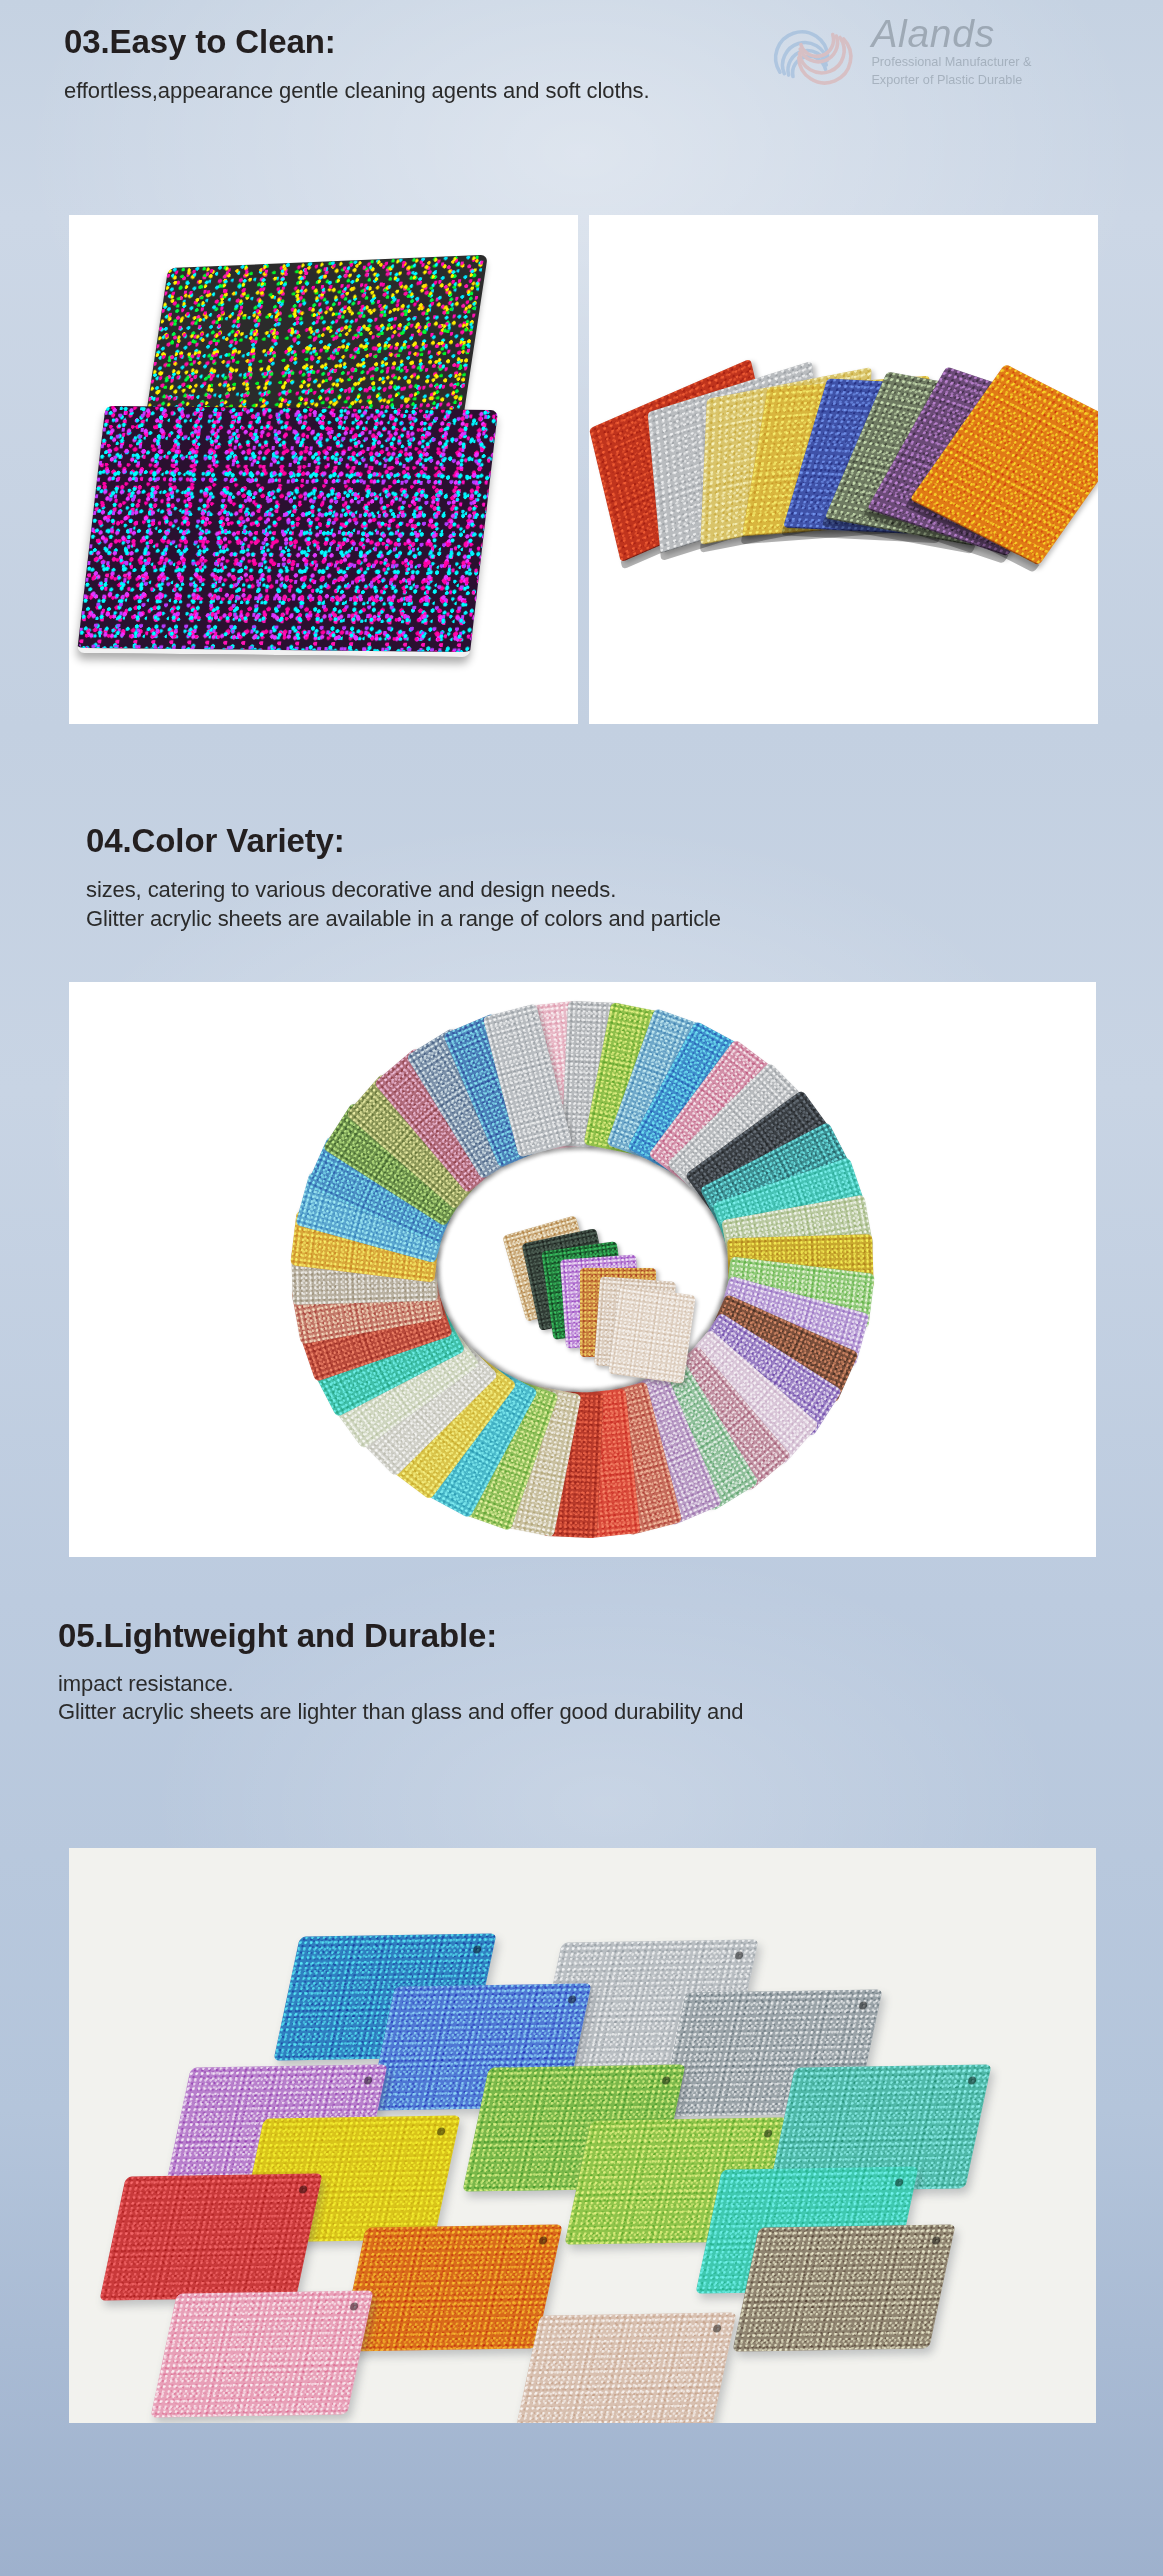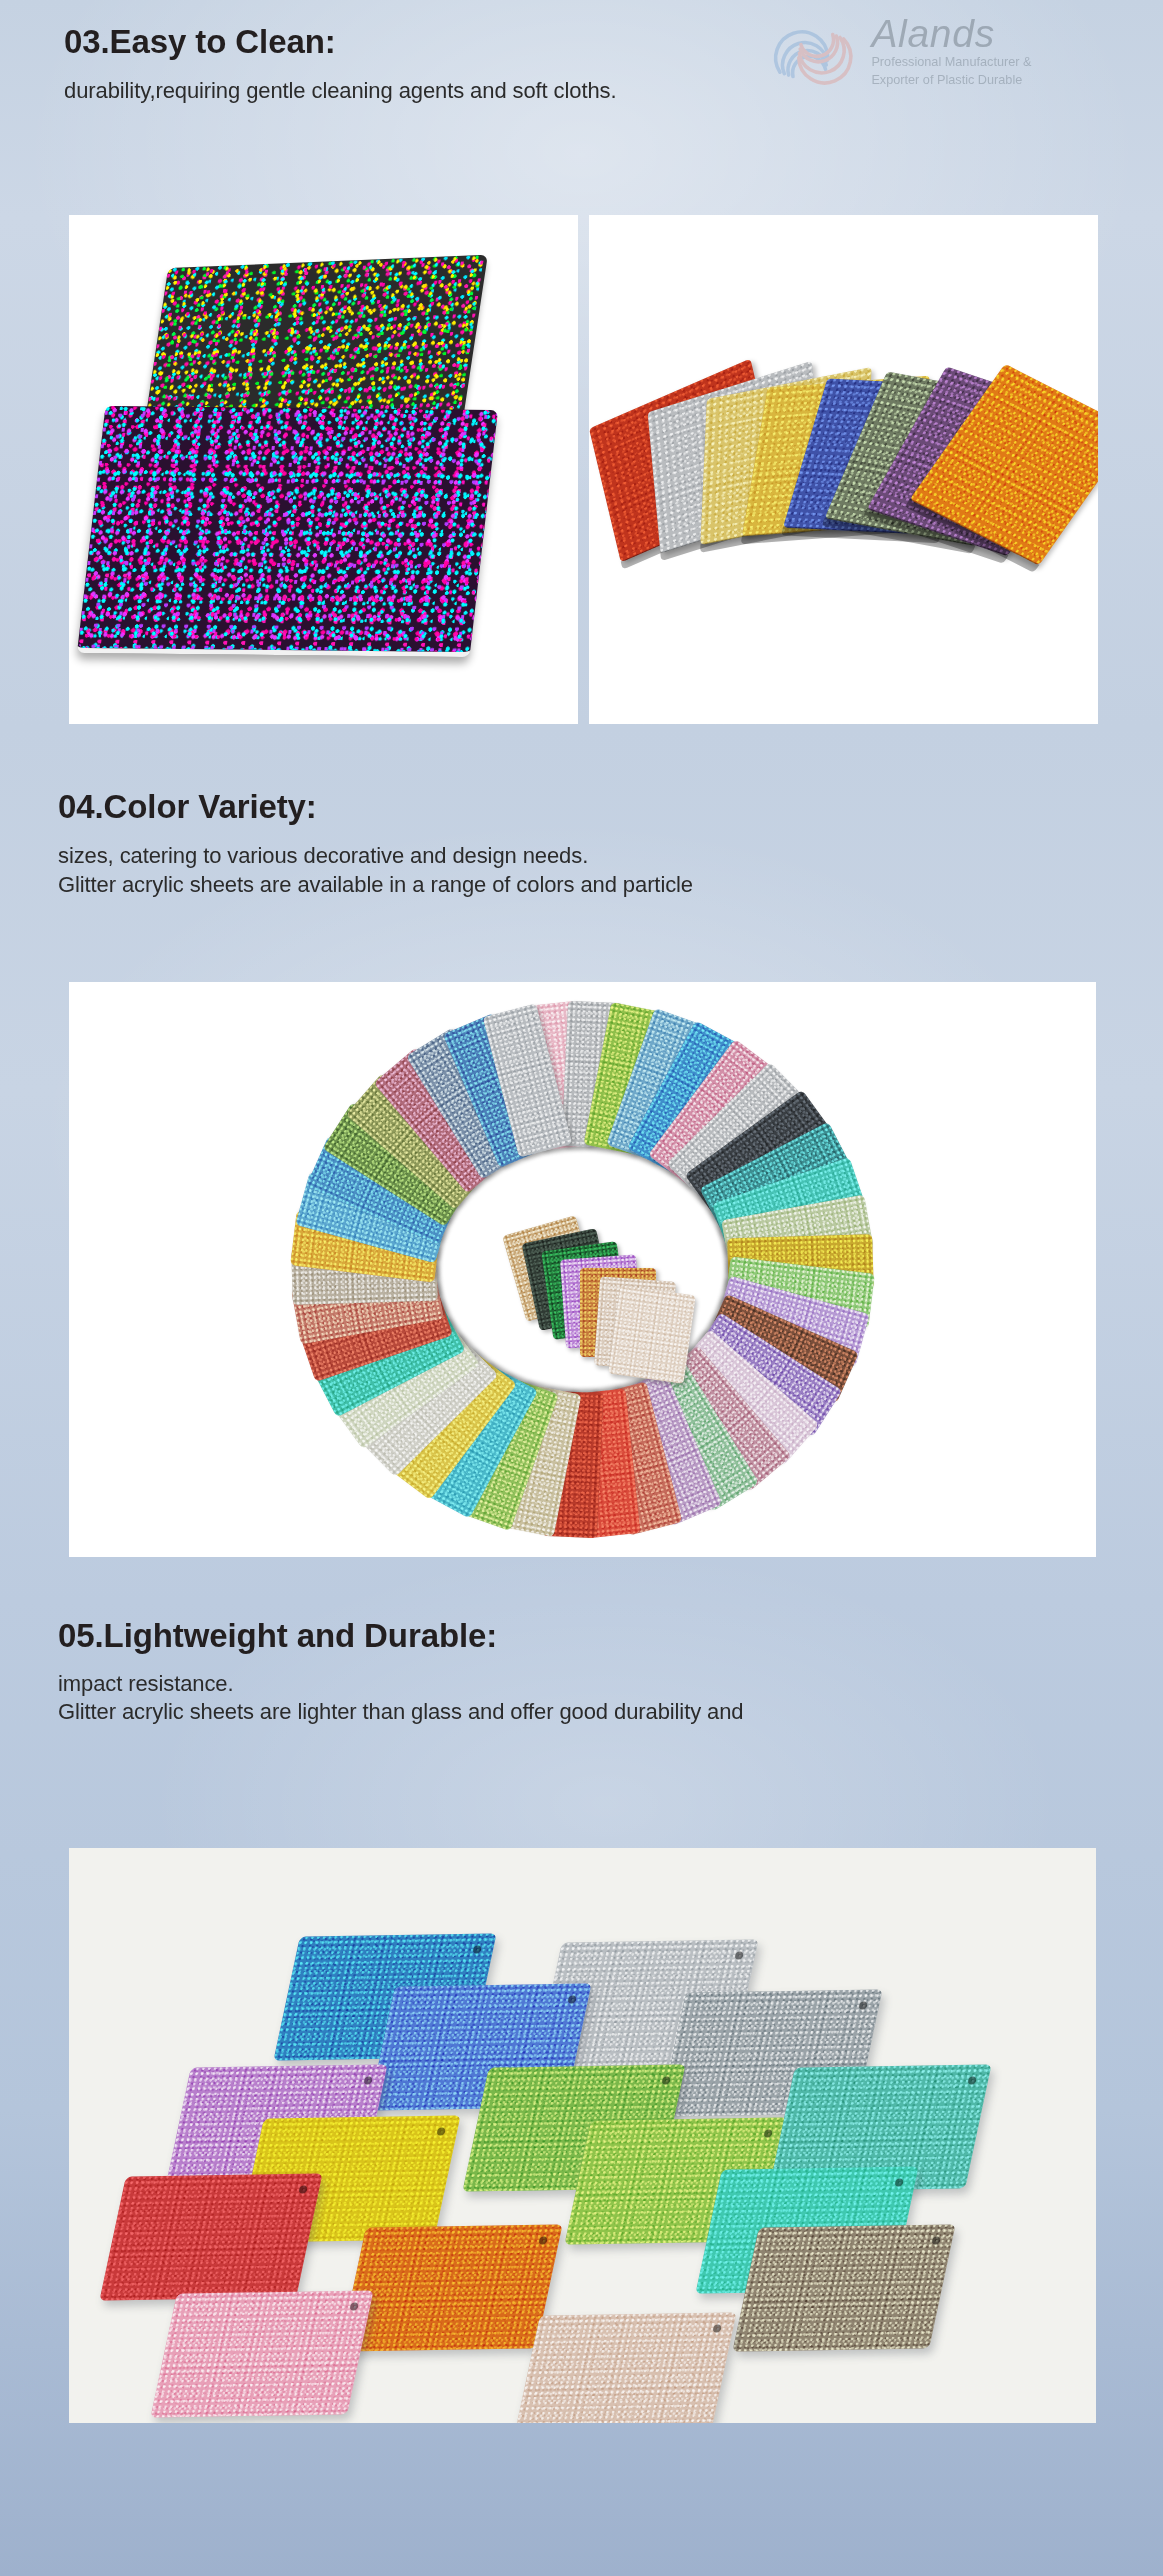--- a/index.html
+++ b/index.html
@@ -252,21 +252,21 @@
     <div class="logo-text">
       <div class="logo-name">Alands</div>
       <div class="logo-tag">Professional Manufacturer &amp;</div>
       <div class="logo-tag">Exporter of Plastic Durable</div>
     </div>
   </div>
 
   <div class="section" style="top:25px;">
     <div class="heading" style="margin-left:64px;">03.Easy to Clean:</div>
     <div class="body-text" style="margin-left:64px; margin-top:17.5px;">
-      <div>durability,requiring gentle cleaning agents and soft cloths.</div>
+      <div>effortless,appearance gentle cleaning agents and soft cloths.</div>
     </div>
   </div>
 
   <div class="photo" style="left:69px; top:215px; width:509px; height:509px;">
     <div class="photo-inner">
       <div class="sheetA">
         <div class="glitter glitterA"></div>
       </div>
       <div class="sheetB">
         <div class="glitter glitterB"></div>
@@ -296,21 +296,21 @@
         </div>
         <div class="fan-sheet" style="left: 282px; top: 155px; background: rgb(107, 74, 119); transform: skewX(-14deg) rotate(17.2deg); z-index: 7;">
           <div class="grain"></div>
         </div>
         <div class="fan-sheet" style="left: 324px; top: 150px; background: rgb(224, 122, 22); transform: skewX(-14deg) rotate(24.4deg); z-index: 8;">
           <div class="grain"></div>
         </div>
       </div>
   </div>
 
-  <div class="section" style="top:790px;">
+  <div class="section" style="top:824px;margin-left:28px;">
     <div class="heading" style="margin-left:58px;">04.Color Variety:</div>
     <div class="body-text" style="margin-left:58px; margin-top:17.5px;">
       <div>sizes, catering to various decorative and design needs.</div>
       <div>Glitter acrylic sheets are available in a range of colors and particle</div>
     </div>
   </div>
 
   <div class="photo" style="left:69px; top:982px; width:1027px; height:575px;">
     <div class="photo-inner">
       <div class="wheel" id="wheel-host">

